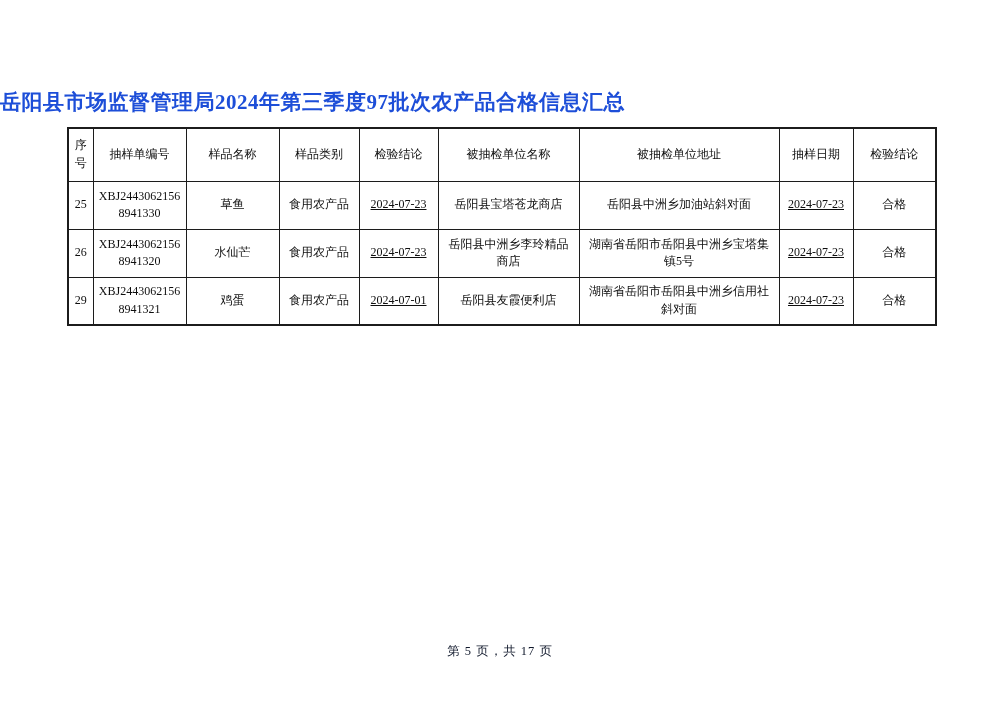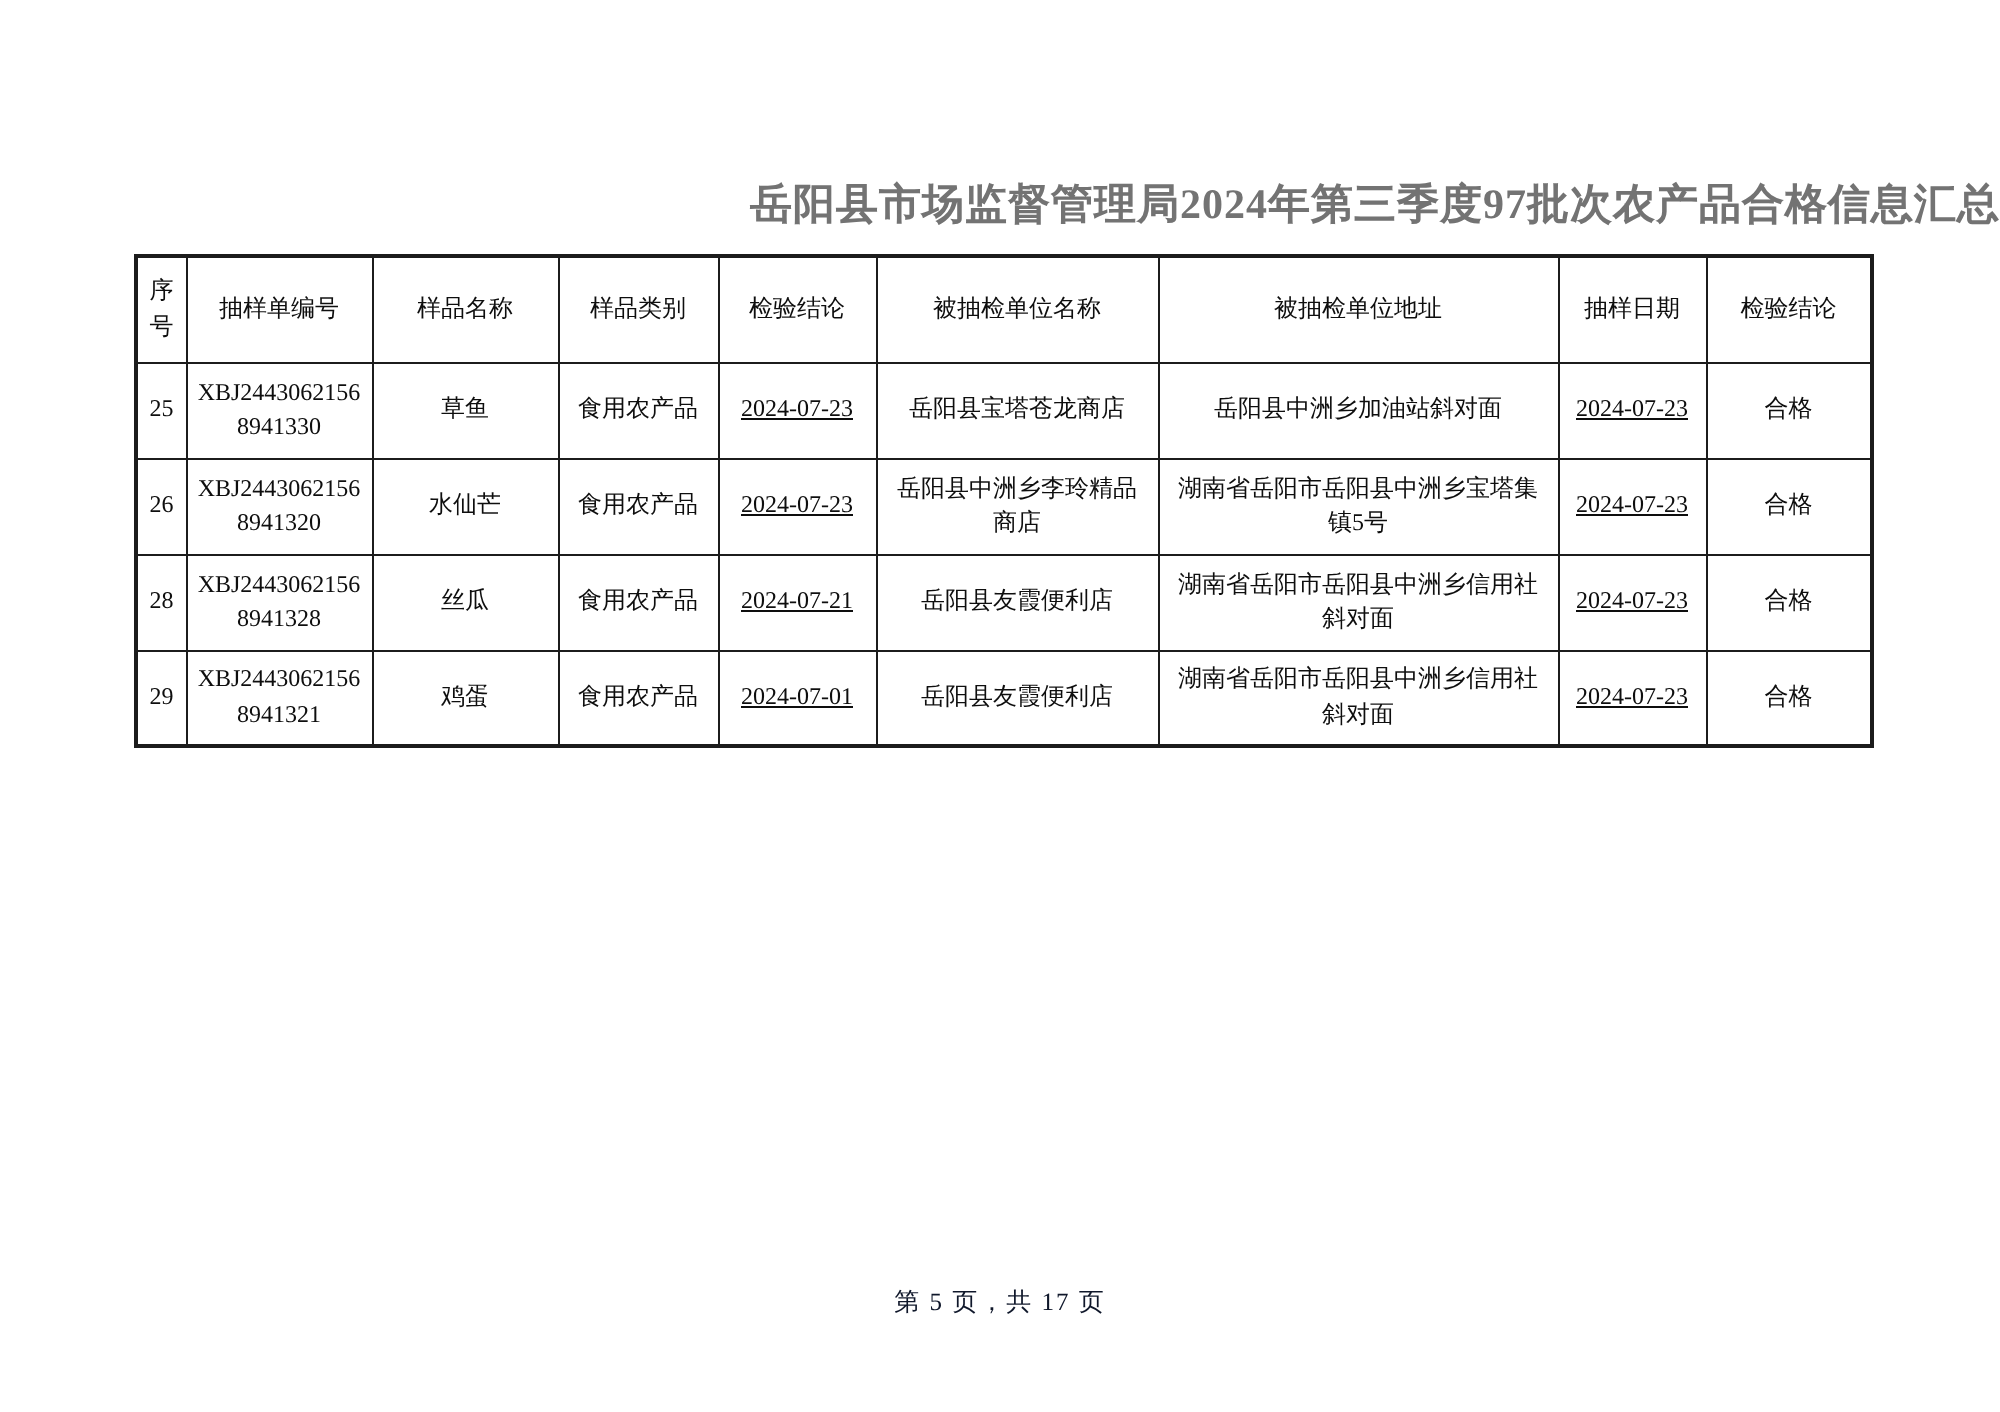--- a/index.html
+++ b/index.html
@@ -7,25 +7,25 @@
   body {
     position: relative;
     font-family: "Liberation Serif", "DejaVu Serif", serif;
     color: #111111;
   }
   .doc-title {
     position: absolute;
     top: 88px;
     left: 0;
     width: 1000px;
-    text-align: right;
+    text-align: left;
     font-size: 21px;
     font-weight: bold;
     letter-spacing: 0.5px;
-    color: #737373;
+    color: #1d4ed8;
   }
   table.results {
     position: absolute;
     left: 67px;
     top: 127px;
     width: 868px;
     border-collapse: collapse;
     table-layout: fixed;
     border: 2px solid #1c1c1c;
   }
@@ -105,31 +105,20 @@
     <td>水仙芒</td>
     <td>食用农产品</td>
     <td class="cell-date">2024-07-23</td>
     <td>岳阳县中洲乡李玲精品商店</td>
     <td>湖南省岳阳市岳阳县中洲乡宝塔集镇5号</td>
     <td class="cell-date">2024-07-23</td>
     <td>合格</td>
   </tr>
 
 
-  <tr>
-    <td>28</td>
-    <td class="cell-sample-no">XBJ24430621568941328</td>
-    <td>丝瓜</td>
-    <td>食用农产品</td>
-    <td class="cell-date">2024-07-21</td>
-    <td>岳阳县友霞便利店</td>
-    <td>湖南省岳阳市岳阳县中洲乡信用社斜对面</td>
-    <td class="cell-date">2024-07-23</td>
-    <td>合格</td>
-  </tr>
 
   <tr>
     <td>29</td>
     <td class="cell-sample-no">XBJ24430621568941321</td>
     <td>鸡蛋</td>
     <td>食用农产品</td>
     <td class="cell-date">2024-07-01</td>
     <td>岳阳县友霞便利店</td>
     <td>湖南省岳阳市岳阳县中洲乡信用社斜对面</td>
     <td class="cell-date">2024-07-23</td>

